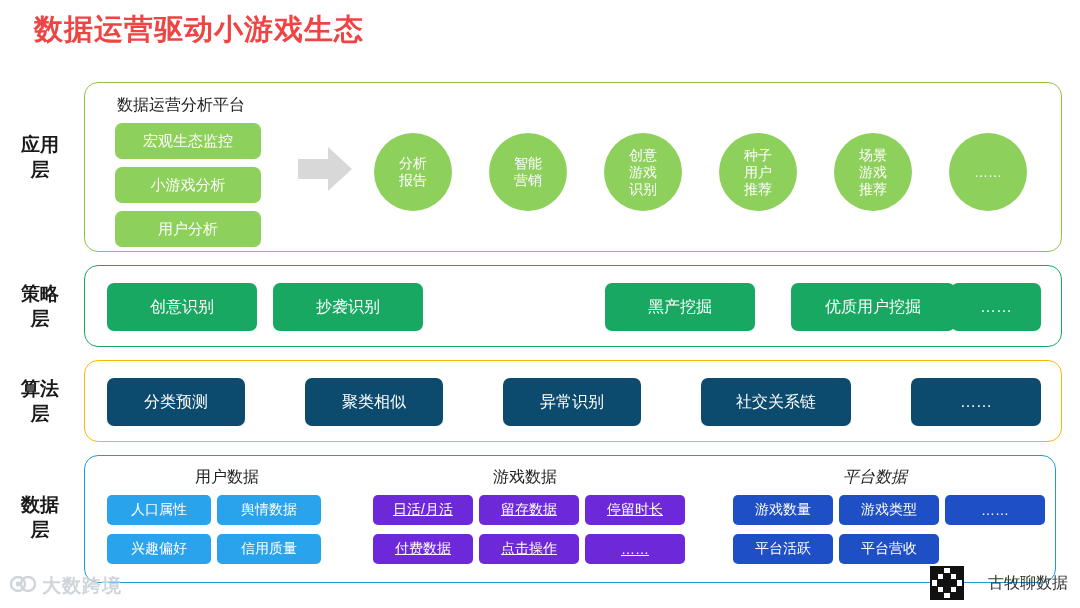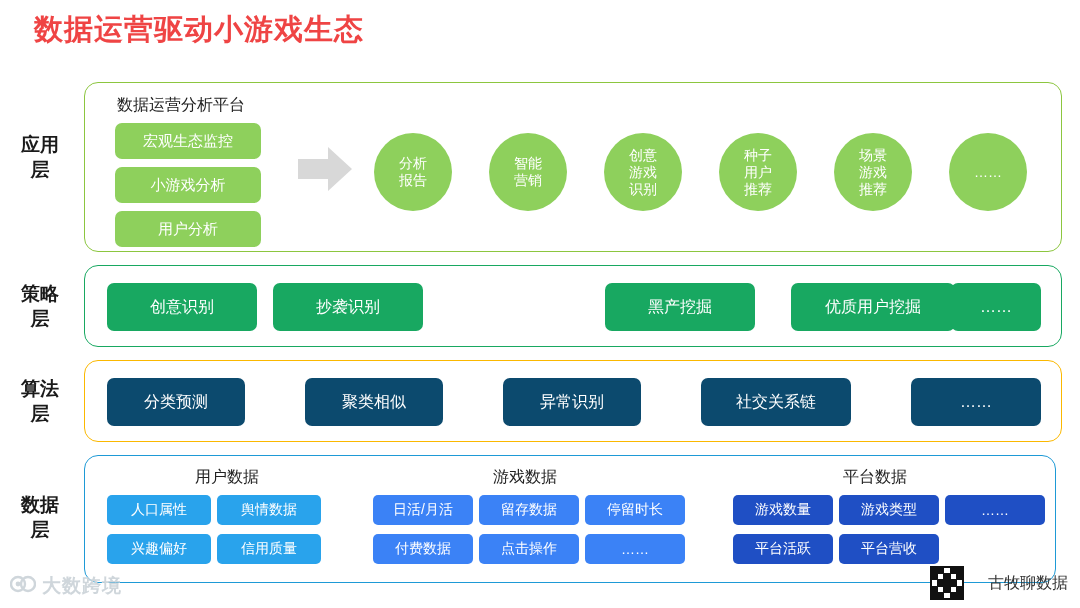--- a/index.html
+++ b/index.html
@@ -76,21 +76,21 @@
   .data-group-title{
     position:absolute;top:11px;
     font-size:16px;color:#222;text-align:center;
   }
   .data-btn{
     position:absolute;height:30px;
     border-radius:5px;color:#fff;font-size:14px;
     display:flex;align-items:center;justify-content:center;
   }
   .blue-light{background:#29a3ec;}
-  .blue-mid{background:#3b82f6;}
+  .blue-mid{background:#6d28d9;text-decoration:underline;}
   .blue-dark{background:#1f4fc4;}
   
   .wm-left{
     position:absolute;left:10px;bottom:8px;
     display:flex;align-items:center;gap:6px;
   }
   .wm-left .wm-text{font-size:19px;font-weight:bold;color:#cfd6db;letter-spacing:1px;}
   .wm-right{
     position:absolute;right:12px;bottom:8px;
     display:flex;align-items:center;gap:24px;
@@ -180,21 +180,21 @@
   <div class="algo-btn" style="left:220px;width:138px;">聚类相似</div>
   <div class="algo-btn" style="left:418px;width:138px;">异常识别</div>
   <div class="algo-btn" style="left:616px;width:150px;">社交关系链</div>
   <div class="algo-btn" style="left:826px;width:130px;">……</div>
 </div>
 
 <div class="layer-box" id="data-layer">
 
   <div class="data-group-title" style="left:72px;width:140px;">用户数据</div>
   <div class="data-group-title" style="left:370px;width:140px;">游戏数据</div>
-  <div class="data-group-title" style="left:720px;width:140px;">平台数据</div>
+  <div class="data-group-title" style="left:720px;width:140px;font-style:italic;">平台数据</div>
 
   <div class="data-btn blue-light" style="left:22px;top:39px;width:104px;">人口属性</div>
   <div class="data-btn blue-light" style="left:132px;top:39px;width:104px;">舆情数据</div>
   <div class="data-btn blue-light" style="left:22px;top:78px;width:104px;">兴趣偏好</div>
   <div class="data-btn blue-light" style="left:132px;top:78px;width:104px;">信用质量</div>
 
   <div class="data-btn blue-mid" style="left:288px;top:39px;width:100px;">日活/月活</div>
   <div class="data-btn blue-mid" style="left:394px;top:39px;width:100px;">留存数据</div>
   <div class="data-btn blue-mid" style="left:500px;top:39px;width:100px;">停留时长</div>
   <div class="data-btn blue-mid" style="left:288px;top:78px;width:100px;">付费数据</div>

